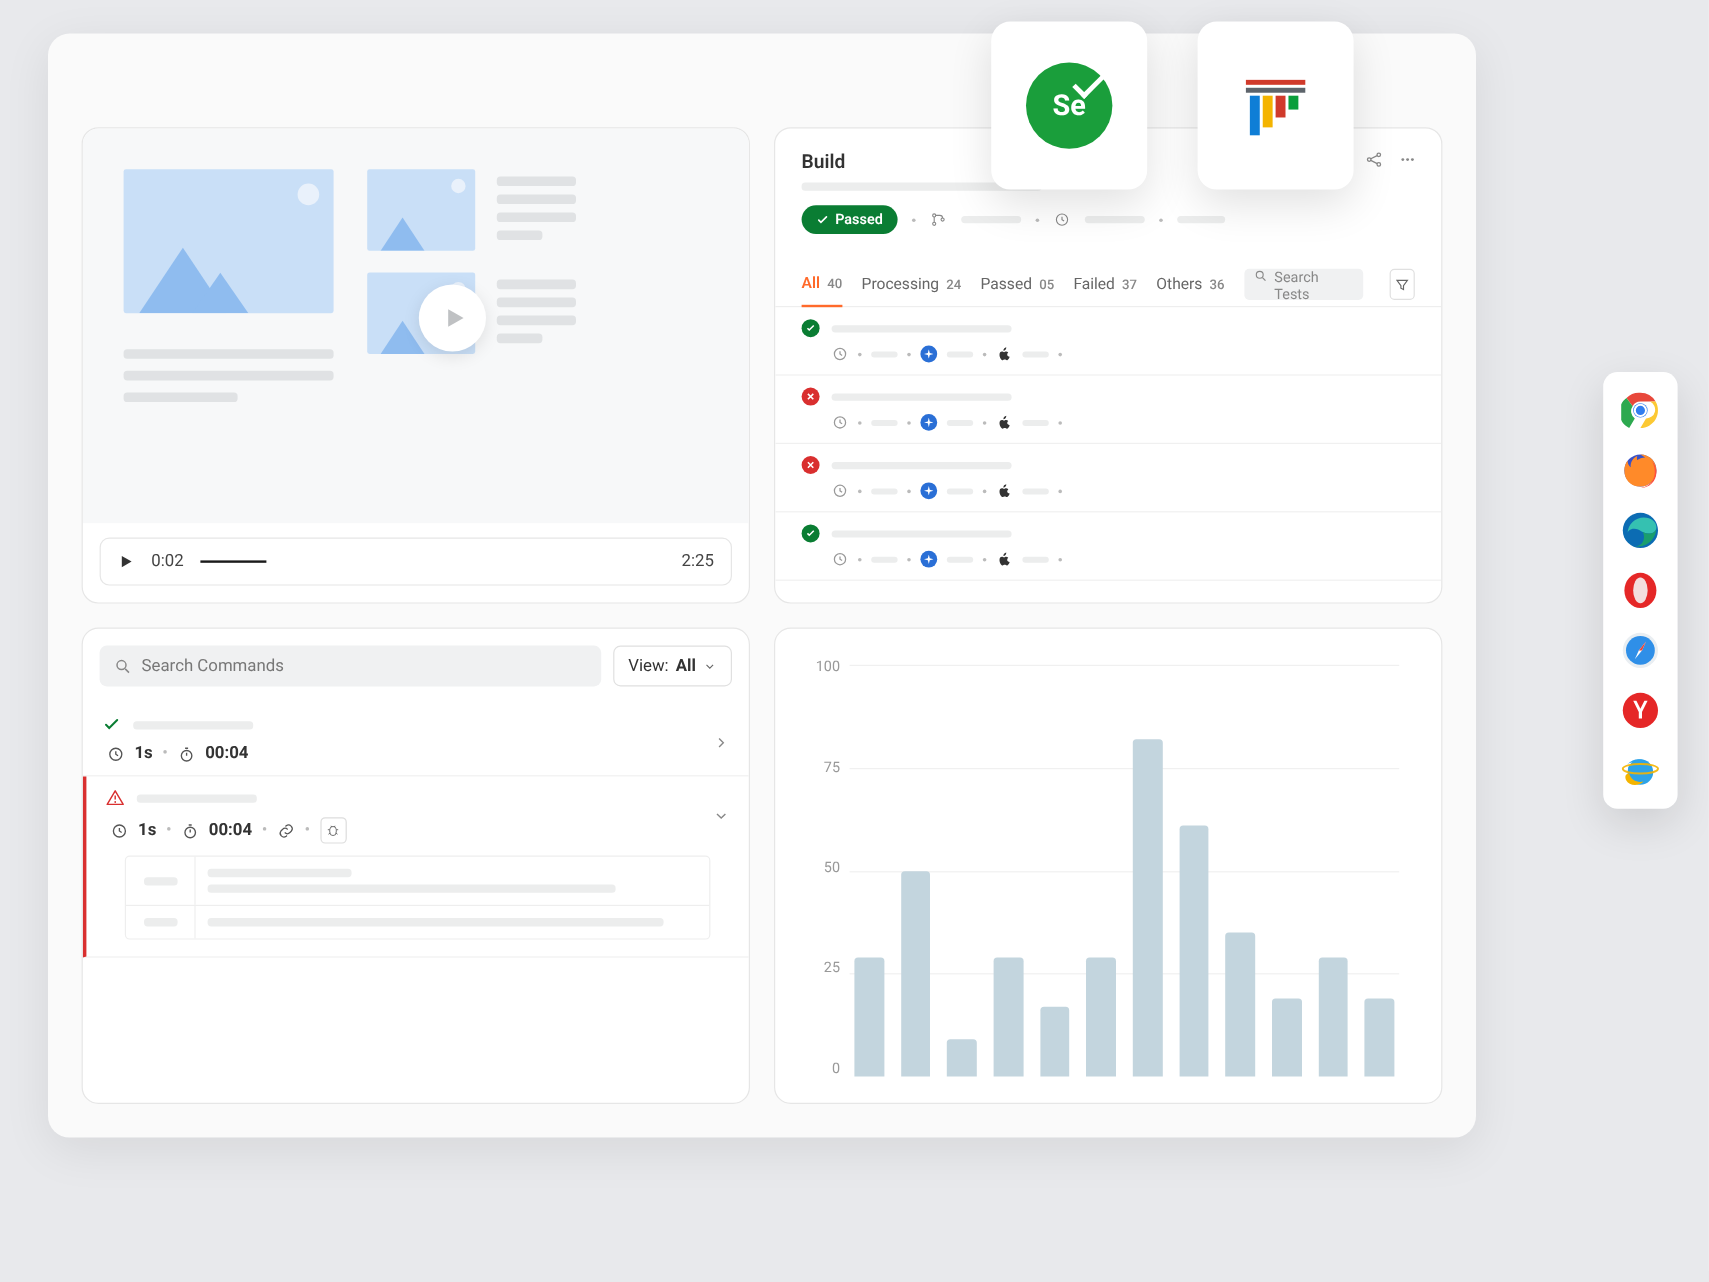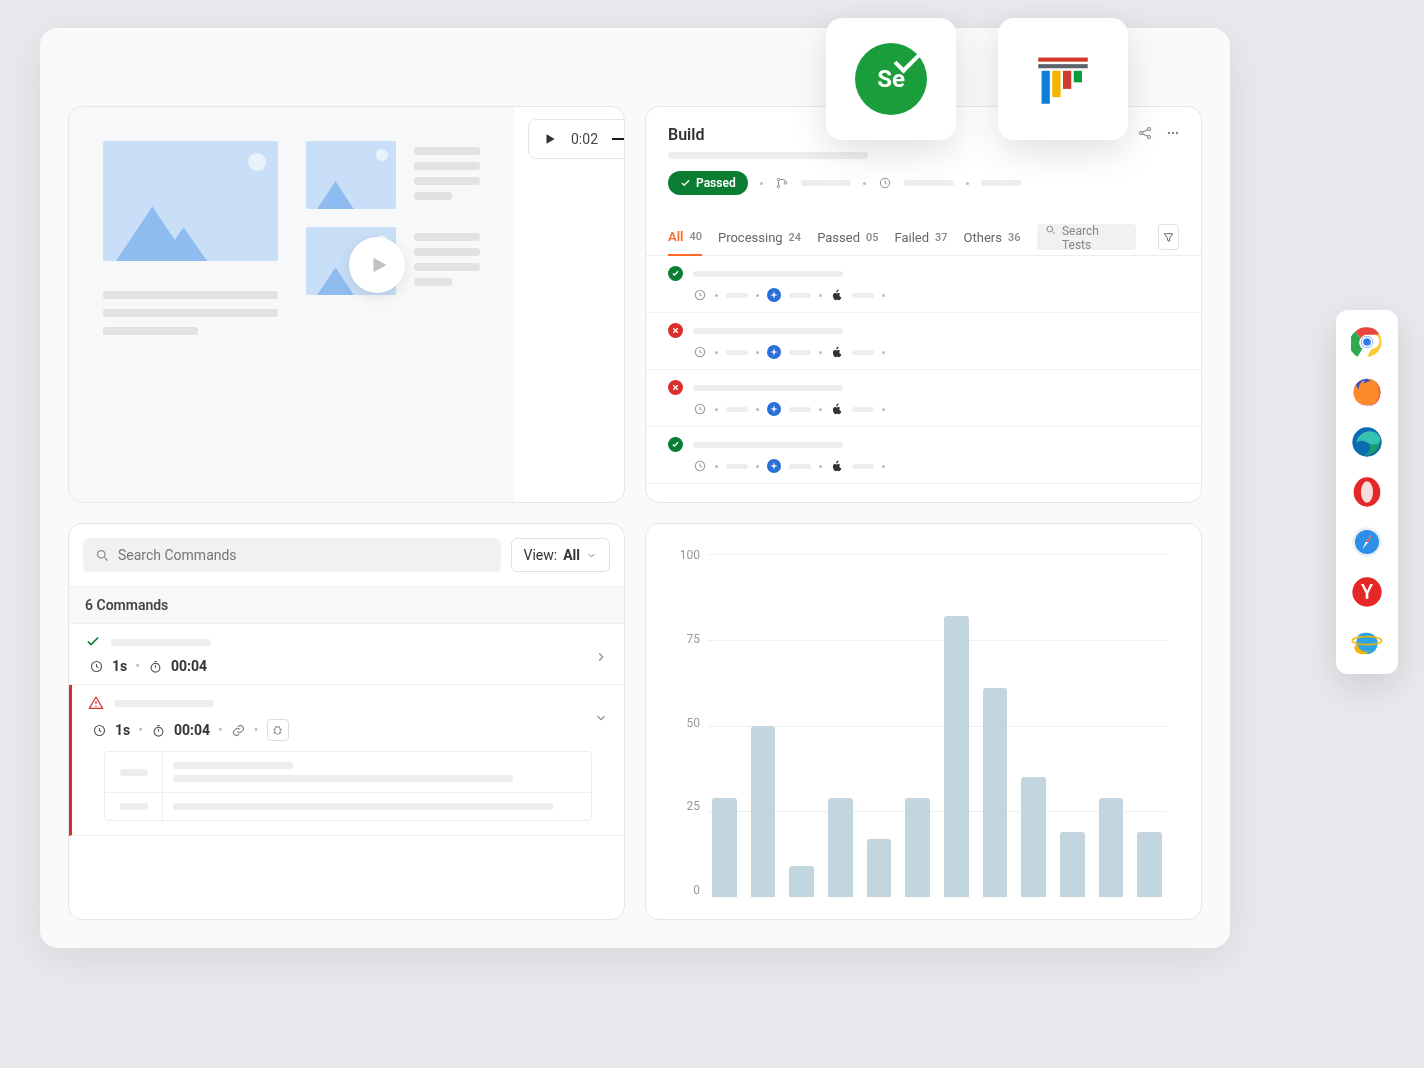--- a/index.html
+++ b/index.html
@@ -7,21 +7,21 @@
 .app-window{position:absolute;left:40px;top:28px;width:1190px;height:920px;background:#fafafa;border-radius:18px;box-shadow:0 10px 40px rgba(0,0,0,0.08)}
 .topbar{display:flex;align-items:center;padding:18px 22px;gap:14px}
 .menu-btn{width:34px;height:34px;border:1px solid #e5e5e5;border-radius:8px;display:flex;align-items:center;justify-content:center;background:#fff;cursor:pointer}
 .menu-btn svg{width:18px;height:18px}
 .logo{width:26px;height:26px}
 .topbar-title{font-size:15px;font-weight:500;color:#333}
 .grid{position:absolute;left:28px;top:78px;right:28px;bottom:28px;display:grid;grid-template-columns:1fr 1fr;grid-template-rows:1fr 1fr;gap:20px}
 .panel{border:1px solid #e6e6e6;border-radius:14px;background:#fff;overflow:hidden}
 
 
-.video-panel{display:flex;}
+.video-panel{display:flex;flex-direction:column}
 .video-body{flex:1;background:#f7f8f9;display:flex;padding:34px 34px 8px 34px;gap:28px;position:relative}
 .big-img{width:175px;height:120px;background:#c9dff7;border-radius:2px;position:relative;overflow:hidden}
 .big-img::after{content:"";position:absolute;right:12px;top:12px;width:18px;height:18px;border-radius:50%;background:#e9f1fb}
 .mtn{position:absolute;bottom:0;left:0;right:0;height:65%}
 .big-lines{display:flex;flex-direction:column;gap:10px;margin-top:16px}
 .pline{height:8px;border-radius:3px;background:#e0e2e4}
 .right-col{display:flex;flex-direction:column;gap:18px}
 .thumb-row{display:flex;gap:18px;align-items:flex-start}
 .small-img{width:90px;height:68px;background:#c9dff7;border-radius:2px;position:relative;overflow:hidden}
 .small-img::after{content:"";position:absolute;right:8px;top:8px;width:12px;height:12px;border-radius:50%;background:#e9f1fb}
@@ -91,21 +91,21 @@
 .chart-panel{padding:24px 35px 10px 22px;display:flex}
 .chart{flex:1;position:relative}
 .y-axis{position:absolute;left:0;top:0;bottom:12px;width:32px;display:flex;flex-direction:column;justify-content:space-between;font-size:12px;color:#999;text-align:right}
 .grid-area{position:absolute;left:40px;right:0;top:6px;bottom:12px}
 .gridline{position:absolute;left:0;right:0;height:1px;background:#f0f0f0}
 .bars{position:absolute;left:0;right:0;bottom:0;top:0;display:flex;align-items:flex-end;gap:14px;padding:0 4px}
 .bar{flex:1;background:#c3d5de;border-radius:3px 3px 0 0}
 
 
 .float-cards{position:absolute;left:826px;top:18px;display:flex;gap:42px}
-.fcard{width:130px;height:122px;background:#fff;border-radius:16px;box-shadow:0 12px 36px rgba(0,0,0,0.12);display:flex;align-items:center;justify-content:center}
+.fcard{width:130px;height:140px;background:#fff;border-radius:16px;box-shadow:0 12px 36px rgba(0,0,0,0.12);display:flex;align-items:center;justify-content:center}
 .se-badge{width:72px;height:72px;border-radius:50%;background:#1a9e3b;position:relative;display:flex;align-items:center;justify-content:center;color:#fff;font-weight:700;font-size:24px}
 .se-badge::after{content:"";position:absolute;right:8px;top:10px;width:20px;height:10px;border-left:4px solid #fff;border-bottom:4px solid #fff;transform:rotate(-45deg)}
 
 
 .browser-rail{position:absolute;right:26px;top:310px;width:62px;background:#fff;border-radius:12px;box-shadow:0 12px 36px rgba(0,0,0,0.12);padding:16px 0;display:flex;flex-direction:column;align-items:center;gap:18px}
 .brico{width:32px;height:32px}
 </style>
 </head>
 <body>
 
@@ -370,21 +370,20 @@
           <span>Search Commands</span>
         </div>
         <div class="view-sel">
           <span>View:</span>
           <b>All</b>
           <svg width="11" height="11" viewBox="0 0 24 24">
               <path d="M6 9l6 6 6-6" stroke="#666" stroke-width="2" fill="none"></path>
             </svg>
         </div>
       </div>
-      <div class="cmd-subhead">6 Commands</div>
 
       <div class="cmd-item">
         <div class="cmd-top">
           <svg class="chk-ico" viewBox="0 0 24 24">
               <path d="M5 12l4 4 10-10" stroke="#0a7d33" stroke-width="2.5" fill="none" stroke-linecap="round"></path>
             </svg>
           <div class="ph" style="width:100px;height:7px"></div>
         </div>
         <div class="cmd-meta">
           <svg class="mini-icon" viewBox="0 0 24 24">

